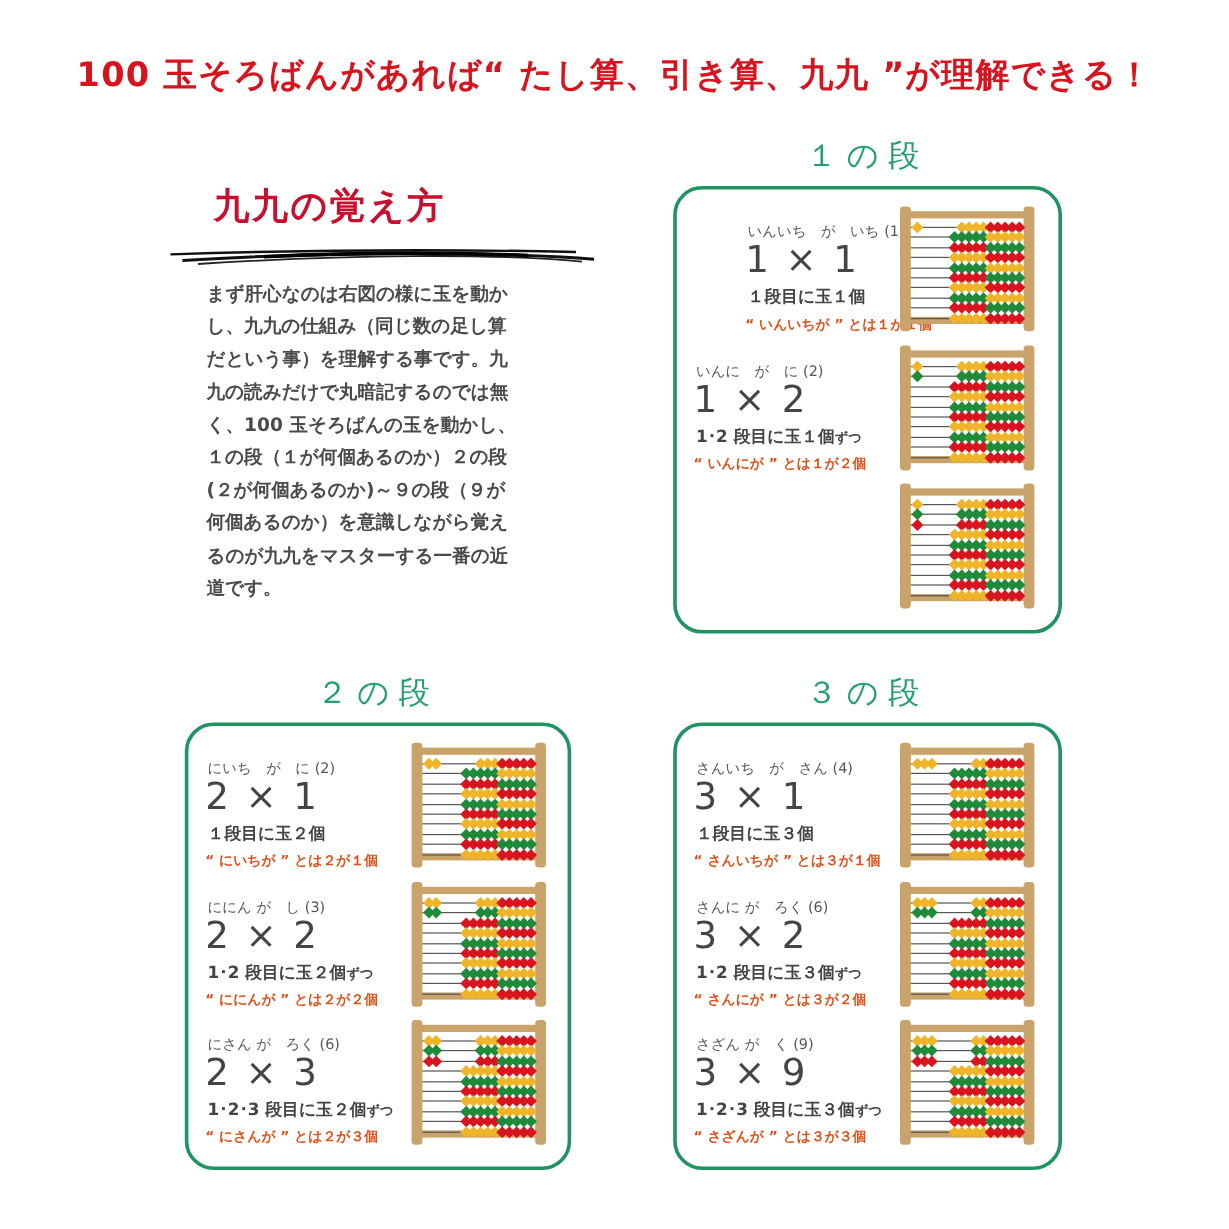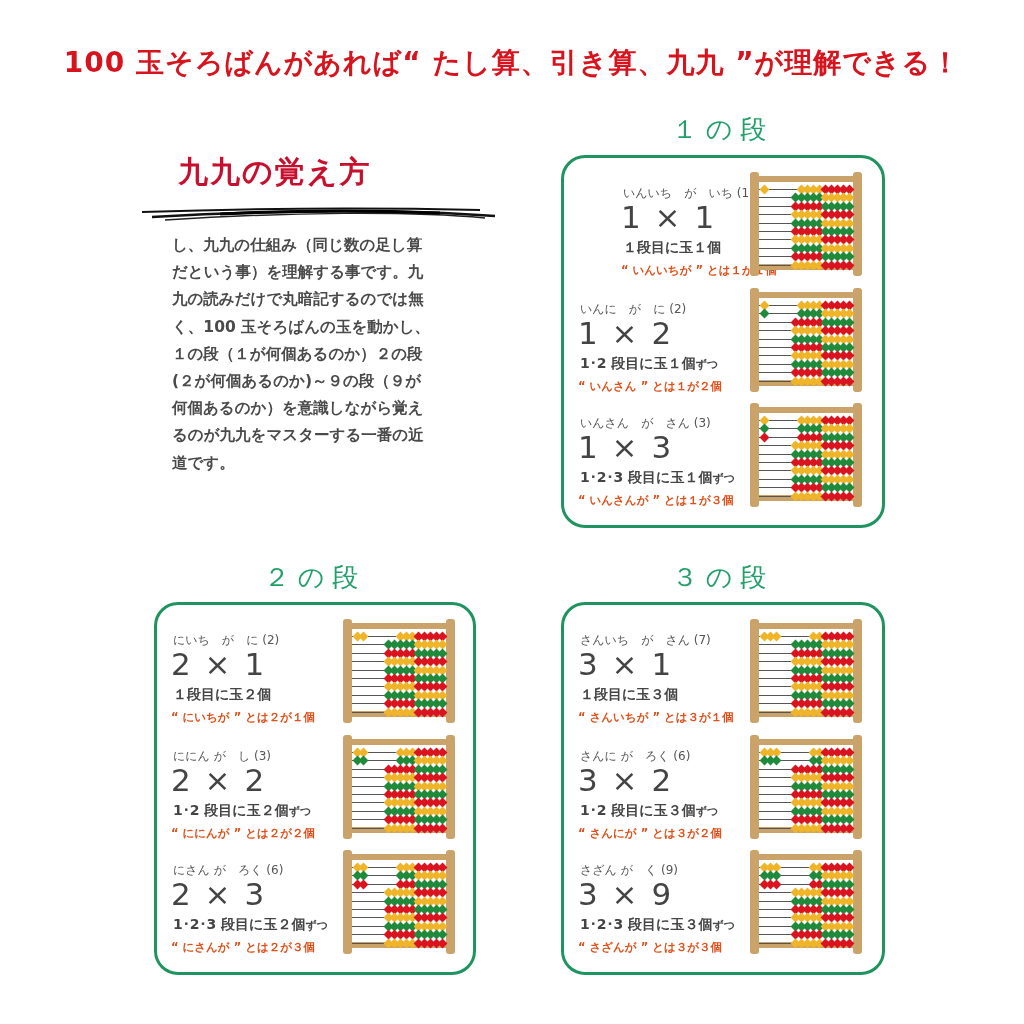--- a/index.html
+++ b/index.html
@@ -34,20 +34,21 @@
 <div class="headline">100 玉そろばんがあれば“ たし算、引き算、九九 ”が理解できる！</div>
 
 <div class="how-title">九九の覚え方</div>
 <svg class="brush" viewBox="0 0 360 22">
   <path d="M2 12 C120 8 250 8 340 10" stroke="#111" stroke-width="2" fill="none"></path>
   <path d="M12 17 C130 10 260 9 355 16" stroke="#111" stroke-width="2.5" fill="none"></path>
   <path d="M25 20 C150 12 270 11 345 18" stroke="#222" stroke-width="1.5" fill="none"></path>
   <path d="M80 14 C160 10 230 10 300 13" stroke="#000" stroke-width="3" fill="none"></path>
 </svg>
 <div class="body-text">
+  <span>まず肝心なのは右図の様に玉を動か</span>
   <span>し、九九の仕組み（同じ数の足し算</span>
   <span>だという事）を理解する事です。九</span>
   <span>九の読みだけで丸暗記するのでは無</span>
   <span>く、100 玉そろばんの玉を動かし、</span>
   <span>１の段（１が何個あるのか）２の段</span>
   <span>(２が何個あるのか)～９の段（９が</span>
   <span>何個あるのか）を意識しながら覚え</span>
   <span>るのが九九をマスターする一番の近</span>
   <span>道です。</span>
 </div>
@@ -173,21 +174,21 @@
       <div class="bead" style="background: rgb(217, 20, 30); left: 72px; top: 89.6px;"></div>
       <div class="bead" style="background: rgb(217, 20, 30); left: 78px; top: 89.6px;"></div>
       <div class="bead" style="background: rgb(217, 20, 30); left: 84px; top: 89.6px;"></div>
       <div class="bead" style="background: rgb(217, 20, 30); left: 90px; top: 89.6px;"></div>
       <div class="bead" style="background: rgb(217, 20, 30); left: 96px; top: 89.6px;"></div>
     </div>
     <div class="item" style="top: 143px;">
       <div class="reading">いんに　が　に (2)</div>
       <div class="formula">1 × 2</div>
       <div class="desc"><span>1･2 段目に玉１個</span><small>ずつ</small></div>
-      <div class="note">“ いんさん ” とは１が２個</div>
+      <div class="note">“ いんにが ” とは１が２個</div>
     </div>
     <div class="abacus" style="left: 186px; top: 130px;">
       <div class="post l"></div>
       <div class="post r"></div>
       <div class="bar t"></div>
       <div class="bar b"></div>
       <div class="rod" style="top: 17px;"></div>
       <div class="bead" style="background: rgb(240, 180, 41); left: 11px; top: 14px;"></div>
       <div class="bead" style="background: rgb(240, 180, 41); left: 48px; top: 14px;"></div>
       <div class="bead" style="background: rgb(240, 180, 41); left: 54px; top: 14px;"></div>
@@ -291,26 +292,20 @@
       <div class="bead" style="background: rgb(240, 180, 41); left: 48px; top: 89.6px;"></div>
       <div class="bead" style="background: rgb(240, 180, 41); left: 54px; top: 89.6px;"></div>
       <div class="bead" style="background: rgb(240, 180, 41); left: 60px; top: 89.6px;"></div>
       <div class="bead" style="background: rgb(240, 180, 41); left: 66px; top: 89.6px;"></div>
       <div class="bead" style="background: rgb(217, 20, 30); left: 72px; top: 89.6px;"></div>
       <div class="bead" style="background: rgb(217, 20, 30); left: 78px; top: 89.6px;"></div>
       <div class="bead" style="background: rgb(217, 20, 30); left: 84px; top: 89.6px;"></div>
       <div class="bead" style="background: rgb(217, 20, 30); left: 90px; top: 89.6px;"></div>
       <div class="bead" style="background: rgb(217, 20, 30); left: 96px; top: 89.6px;"></div>
     </div>
-    <div class="item" style="top: 257px;">
-      <div class="reading">いんさん　が　さん (3)</div>
-      <div class="formula">1 × 3</div>
-      <div class="desc"><span>1･2･3 段目に玉１個</span><small>ずつ</small></div>
-      <div class="note">“ いんさんが ” とは１が３個</div>
-    </div>
     <div class="abacus" style="left: 186px; top: 245px;">
       <div class="post l"></div>
       <div class="post r"></div>
       <div class="bar t"></div>
       <div class="bar b"></div>
       <div class="rod" style="top: 17px;"></div>
       <div class="bead" style="background: rgb(240, 180, 41); left: 11px; top: 14px;"></div>
       <div class="bead" style="background: rgb(240, 180, 41); left: 48px; top: 14px;"></div>
       <div class="bead" style="background: rgb(240, 180, 41); left: 54px; top: 14px;"></div>
       <div class="bead" style="background: rgb(240, 180, 41); left: 60px; top: 14px;"></div>
@@ -788,21 +783,21 @@
       <div class="bead" style="background: rgb(217, 20, 30); left: 78px; top: 89.6px;"></div>
       <div class="bead" style="background: rgb(217, 20, 30); left: 84px; top: 89.6px;"></div>
       <div class="bead" style="background: rgb(217, 20, 30); left: 90px; top: 89.6px;"></div>
       <div class="bead" style="background: rgb(217, 20, 30); left: 96px; top: 89.6px;"></div>
     </div>
   </div>
 
 <div class="dan-title" style="left:558px;top:560px;">３の段</div>
 <div class="panel" id="panel-2" style="left:561px;top:602px;width:324px;height:373px;">
     <div class="item" style="top: 27px;">
-      <div class="reading">さんいち　が　さん (7)</div>
+      <div class="reading">さんいち　が　さん (4)</div>
       <div class="formula">3 × 1</div>
       <div class="desc"><span>１段目に玉３個</span><small></small></div>
       <div class="note">“ さんいちが ” とは３が１個</div>
     </div>
     <div class="abacus" style="left: 186px; top: 14px;">
       <div class="post l"></div>
       <div class="post r"></div>
       <div class="bar t"></div>
       <div class="bar b"></div>
       <div class="rod" style="top: 17px;"></div>

